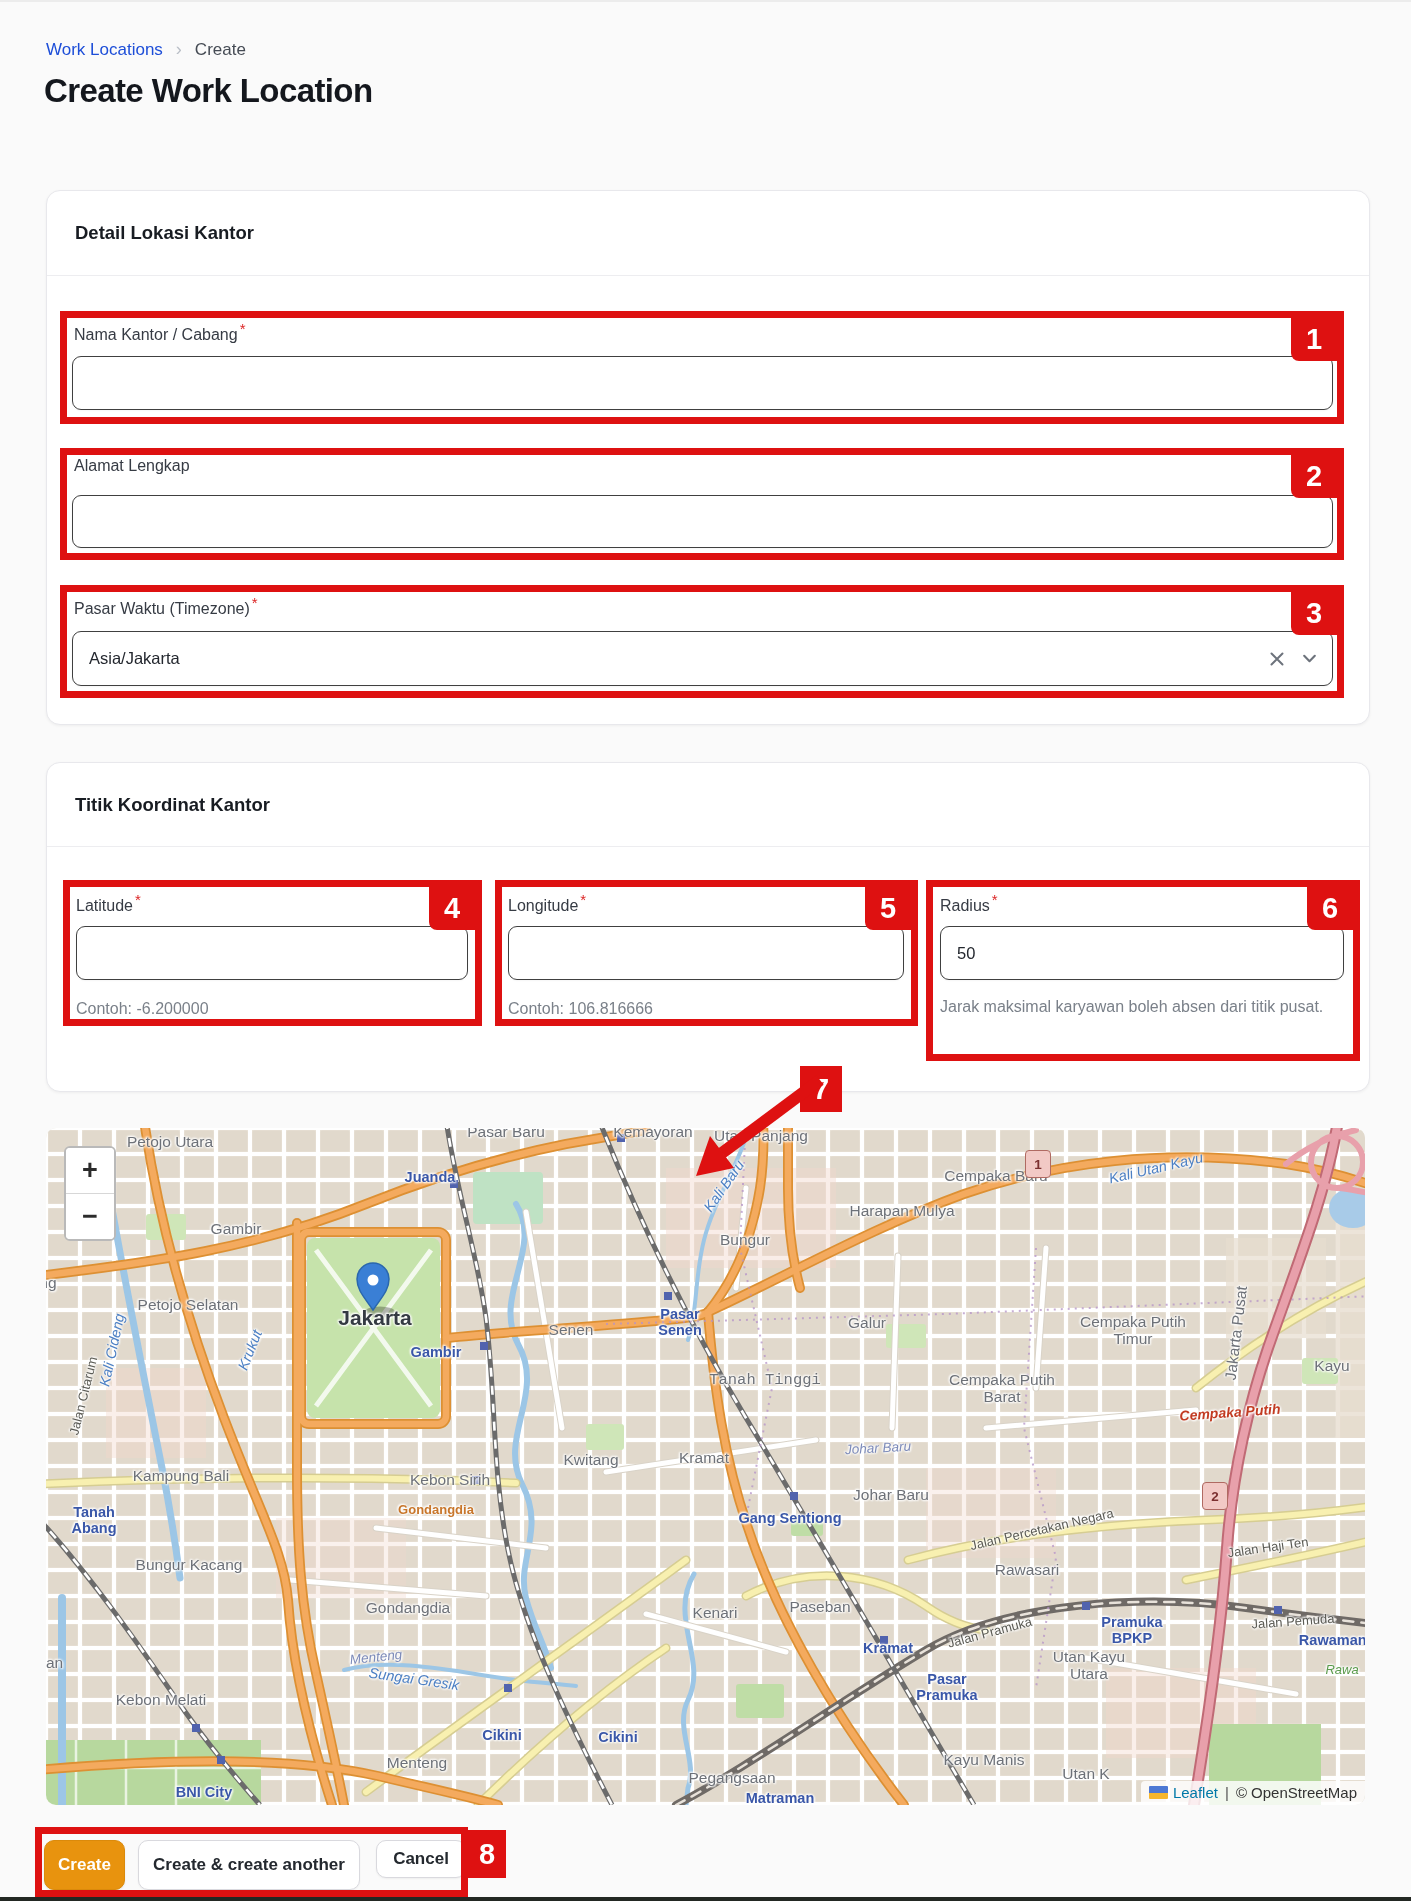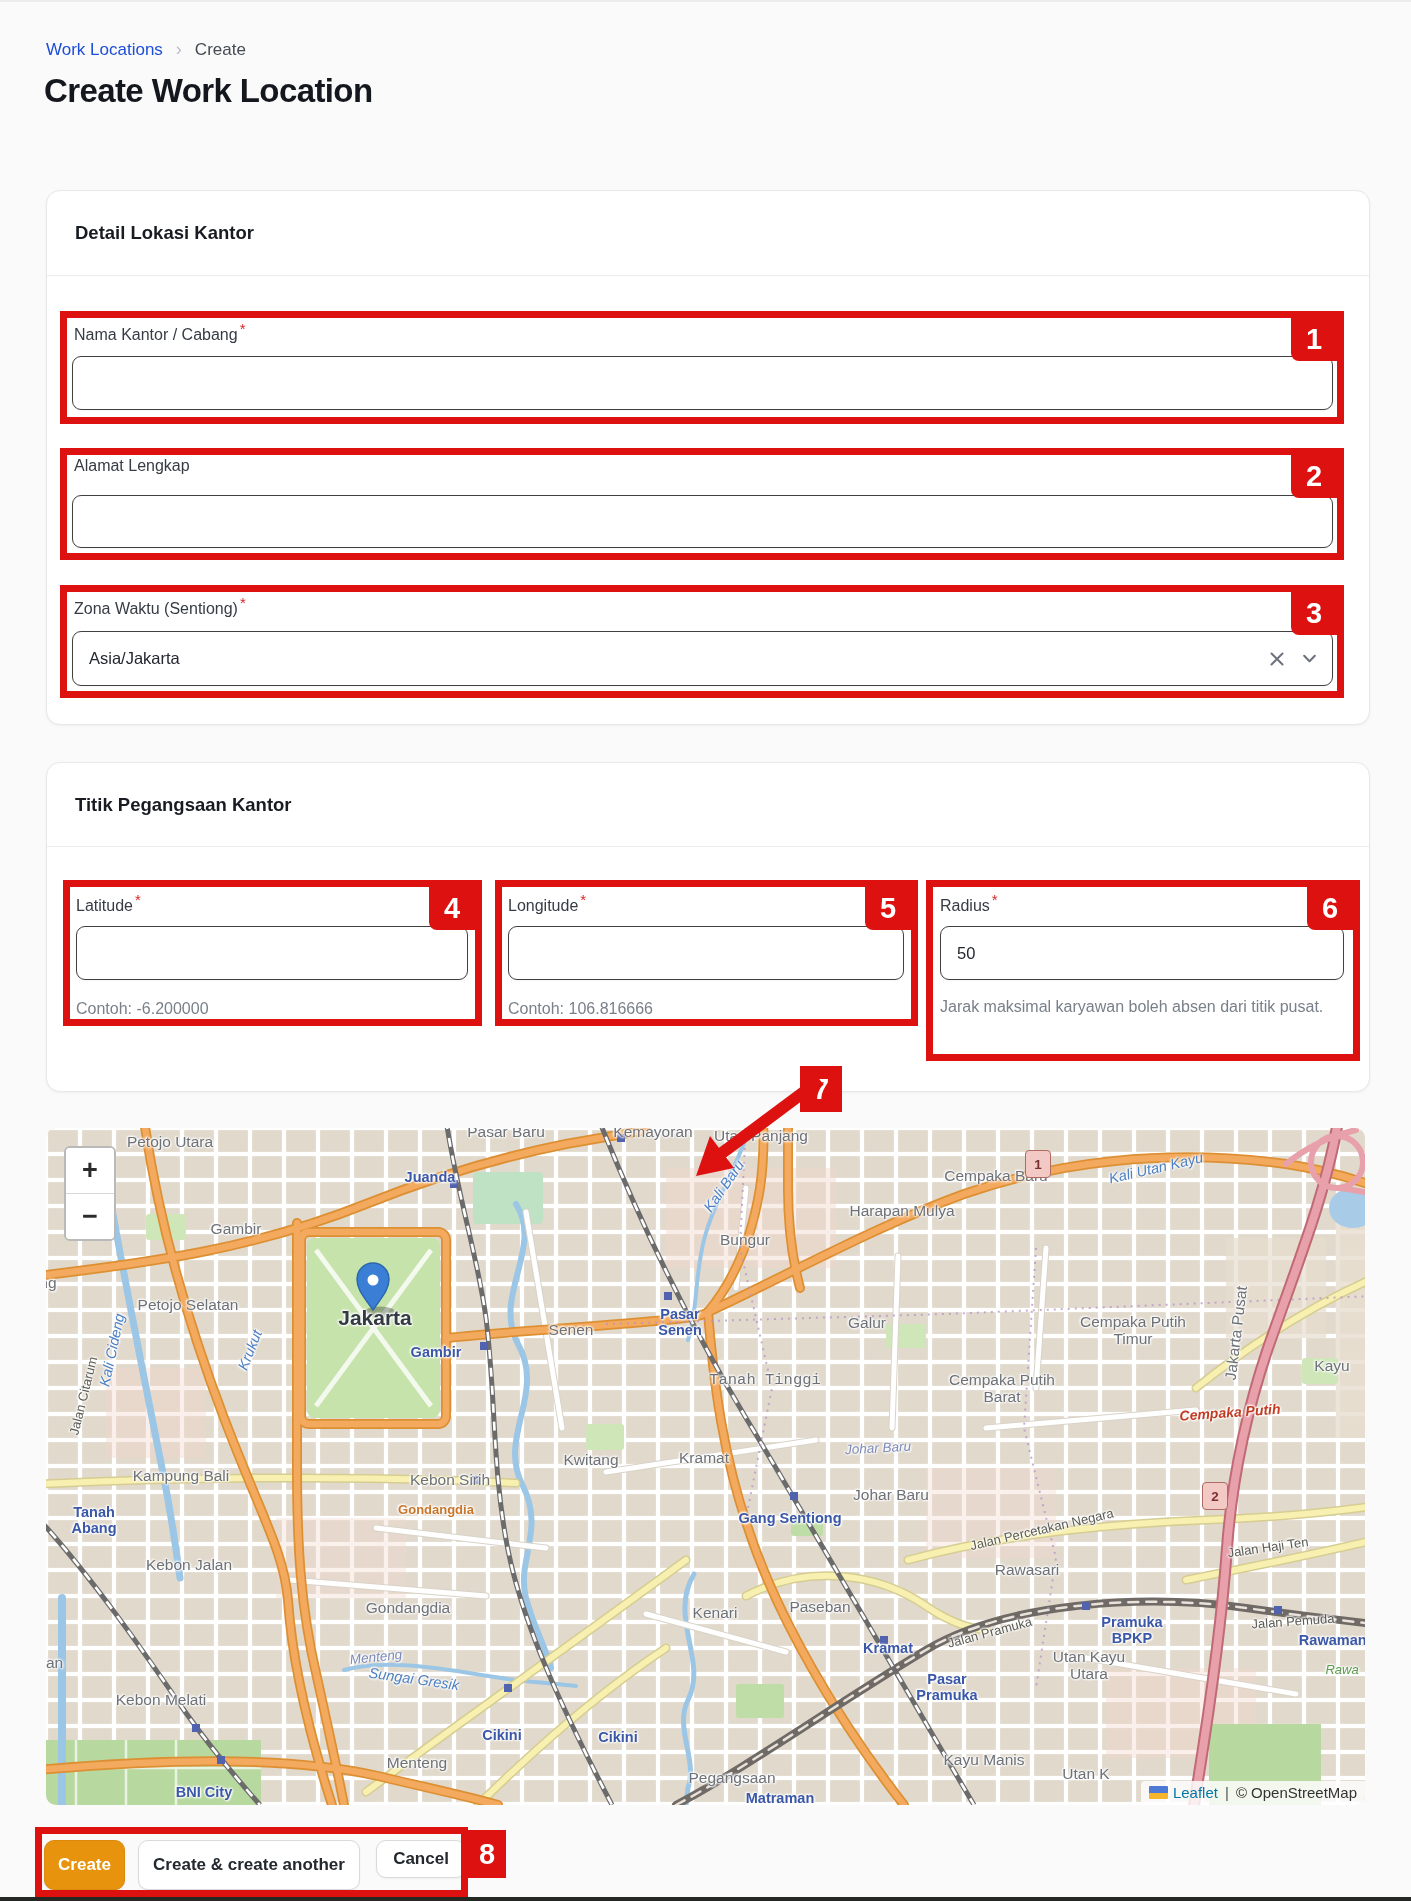--- a/index.html
+++ b/index.html
@@ -89,37 +89,37 @@
 </div>
 <div class="abs field-label" style="left:74px;top:320px;">
   <span>Nama Kantor / Cabang</span><sup class="req">*</sup>
 </div>
 <input class="tinput" style="left: 72px; top: 356px; width: 1261px; height: 54px;" type="text" value="">
 <div class="abs field-label" style="left:74px;top:457px;">
   <span>Alamat Lengkap</span>
 </div>
 <input class="tinput" style="left: 72px; top: 495px; width: 1261px; height: 53px;" type="text" value="">
 <div class="abs field-label" style="left:74px;top:594px;">
-  <span>Zona Waktu (Sentiong)</span><sup class="req">*</sup>
+  <span>Pasar Waktu (Timezone)</span><sup class="req">*</sup>
 </div>
 <div class="tinput" style="left:72px;top:631px;width:1261px;height:55px;">
   <span>Asia/Jakarta</span>
   <span class="sel-icons">
     <svg width="16" height="16" viewBox="0 0 16 16">
       <path d="M2.5 2.5 L13.5 13.5 M13.5 2.5 L2.5 13.5" stroke="#6d737c" stroke-width="2" stroke-linecap="round"></path>
     </svg>
     <svg width="17" height="17" viewBox="0 0 16 16">
       <path d="M3 5.5 L8 10.5 L13 5.5" fill="none" stroke="#6d737c" stroke-width="2" stroke-linecap="round" stroke-linejoin="round"></path>
     </svg>
   </span>
 </div>
 
 <div class="abs card" style="left:46px;top:762px;width:1322px;height:328px;">
   <div class="card-header" style="height:83px;">
-    <div class="card-title">Titik Pegangsaan Kantor</div>
+    <div class="card-title">Titik Koordinat Kantor</div>
   </div>
 </div>
 
 <div class="abs field-label" style="left:76px;top:891px;">
   <span>Latitude</span><sup class="req">*</sup>
 </div>
 <input class="tinput" style="left: 76px; top: 926px; width: 392px; height: 54px;" type="text" value="">
 <div class="abs helper" style="left:76px;top:996px;">Contoh: -6.200000</div>
 
 <div class="abs field-label" style="left:508px;top:891px;">
@@ -347,21 +347,21 @@
       <div class="ml transit" style="left: 1086px; top: 502px; transform: translate(-50%, -50%);">Pramuka
 BPKP</div>
       <div class="ml place" style="left: 1043px; top: 537px; transform: translate(-50%, -50%);">Utan Kayu
 Utara</div>
       <div class="ml road" style="left: 1247px; top: 494px; transform: translate(-50%, -50%) rotate(-4deg);">Jalan Pemuda</div>
       <div class="ml transit" style="left: 1300px; top: 512px; transform: translate(-50%, -50%);">Rawamangun</div>
       <div class="ml green" style="left: 1296px; top: 542px; transform: translate(-50%, -50%);">Rawa</div>
       <div class="ml place" style="left: 135px; top: 348px; transform: translate(-50%, -50%);">Kampung Bali</div>
       <div class="ml transit" style="left: 48px; top: 392px; transform: translate(-50%, -50%);">Tanah
 Abang</div>
-      <div class="ml place" style="left: 143px; top: 437px; transform: translate(-50%, -50%);">Kebon Jalan</div>
+      <div class="ml place" style="left: 143px; top: 437px; transform: translate(-50%, -50%);">Bungur Kacang</div>
       <div class="ml place" style="left: 398px; top: 352px; transform: translate(-50%, -50%); padding-left: 12px;">Kebon Sirih</div>
       <div class="ml stor" style="left: 390px; top: 382px; transform: translate(-50%, -50%);">Gondangdia</div>
       <div class="ml place" style="left: 362px; top: 480px; transform: translate(-50%, -50%);">Gondangdia</div>
       <div class="ml place" style="left: 115px; top: 572px; transform: translate(-50%, -50%);">Kebon Melati</div>
       <div class="ml transit" style="left: 116px; top: 688px; transform: translate(-50%, -50%); text-align: center;">Karet</div>
       <div class="ml transit" style="left: 158px; top: 664px; transform: translate(-50%, -50%);">BNI City</div>
       <div class="ml stream" style="left: 330px; top: 529px; transform: translate(-50%, -50%) rotate(-6deg);">Menteng</div>
       <div class="ml water" style="left: 368px; top: 551px; transform: translate(-50%, -50%) rotate(8deg);">Sungai Gresik</div>
       <div class="ml place" style="left: 371px; top: 635px; transform: translate(-50%, -50%);">Menteng</div>
       <div class="ml transit" style="left: 456px; top: 607px; transform: translate(-50%, -50%);">Cikini</div>

